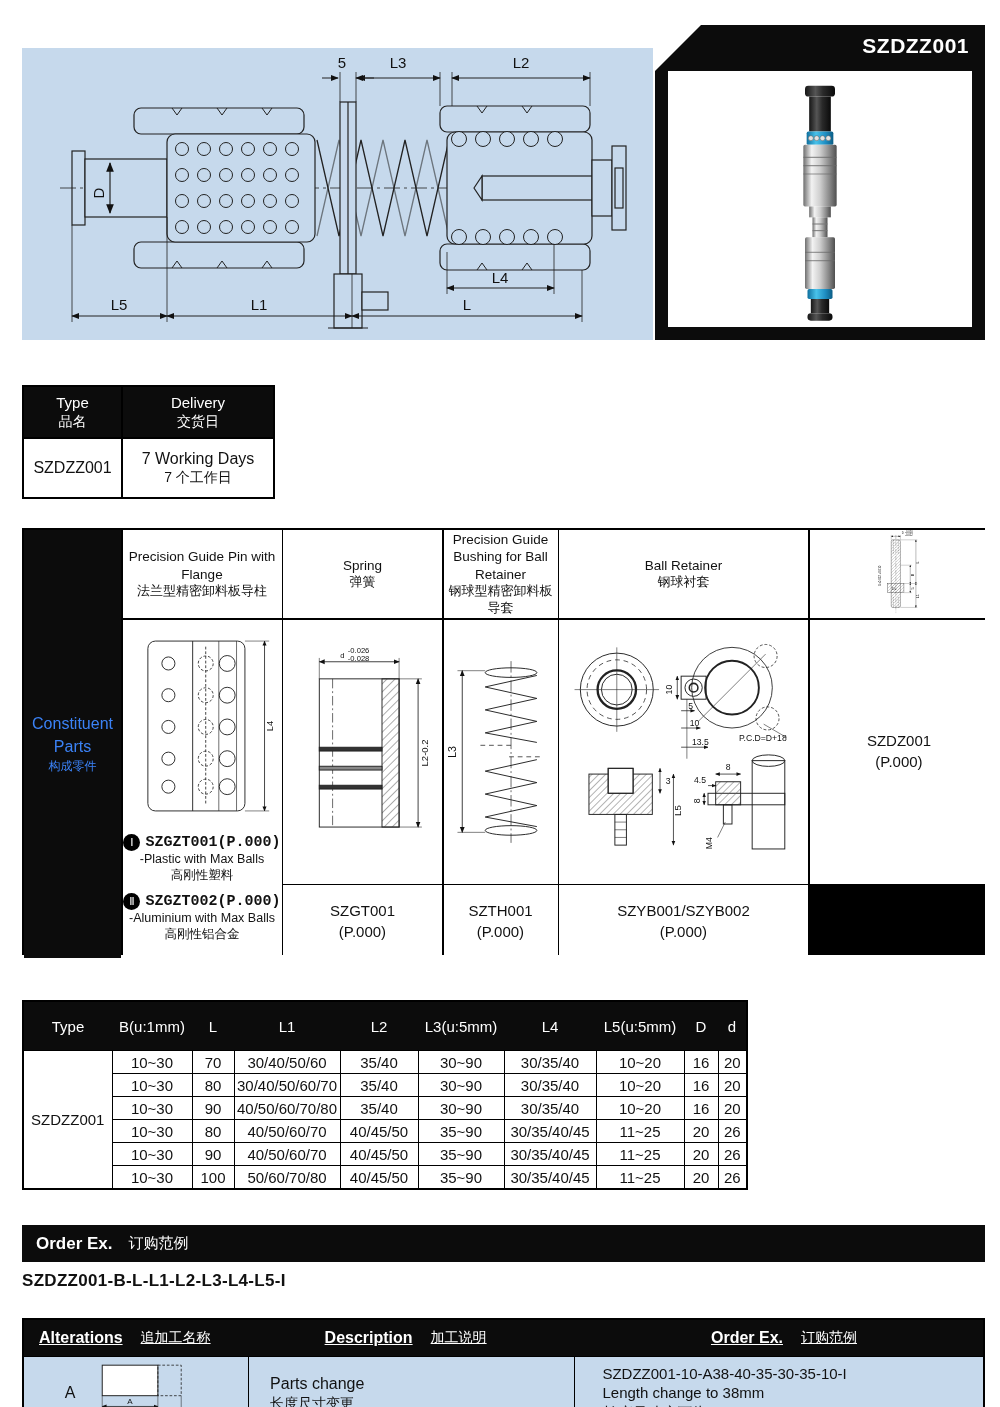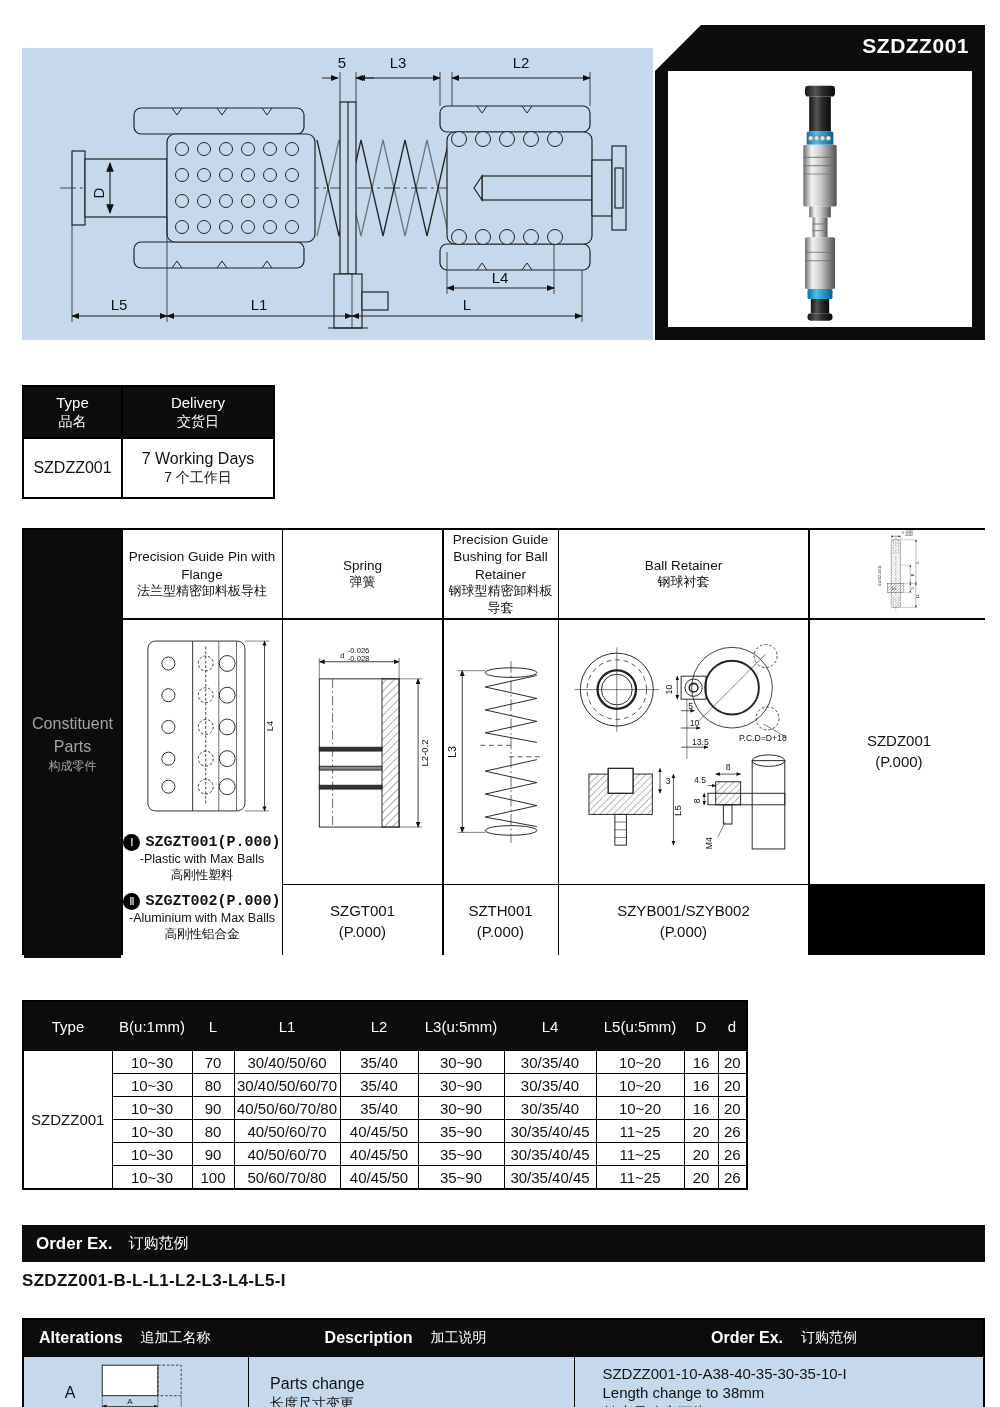--- a/index.html
+++ b/index.html
@@ -24,21 +24,21 @@
   .td-table th{background:#0c0c0c;color:#fff;font-weight:normal;width:148px;height:48px;font-size:15px;line-height:1.25;}
   .td-table th.tcol{width:95px;}
   .td-table td{background:#fff;height:56px;font-size:16px;line-height:1.25;}
   .cnline{font-size:14px;display:block;}
 
   
   .const-grid{position:absolute;left:22px;top:528px;width:963px;height:427px;
               display:grid;grid-template-columns:97px 159px 159px 114px 249px 179px;
               grid-template-rows:88px 264px 73px;gap:1.5px;background:#000;border:2px solid #000;box-sizing:border-box;}
   .const-grid>div{background:#fff;display:flex;flex-direction:column;align-items:center;justify-content:center;}
-  .c-title{grid-row:1/4;background:#0c0c0c !important;color:#a3a3a3;font-size:16px;text-align:center;line-height:1.45;}
+  .c-title{grid-row:1/4;background:#0c0c0c !important;color:#3b82f6;font-size:16px;text-align:center;line-height:1.45;}
   .c-title .cnline{font-size:12px;}
   .c-head{font-size:13.5px;text-align:center;line-height:1.3;padding:4px;box-sizing:border-box;}
   .c-head .cnline{font-size:13px;}
   .c-num{font-size:15px;text-align:center;line-height:1.35;}
   .c-merge{grid-row:2/4;justify-content:flex-start !important;padding-top:8px;box-sizing:border-box;}
   .variant{margin-top:10px;text-align:center;}
   .v-line{display:flex;align-items:center;justify-content:center;gap:5px;}
   .v-mark{width:17px;height:17px;border-radius:50%;background:#000;color:#fff;font-size:11px;
           display:inline-flex;align-items:center;justify-content:center;}
   .v-part{font-size:15px;font-weight:bold;font-family:Liberation Mono, monospace;}
@@ -52,21 +52,21 @@
 
   
   .order-bar{position:absolute;left:22px;top:1225px;width:963px;height:37px;background:#0c0c0c;color:#fff;
              display:flex;align-items:center;gap:16px;padding-left:14px;box-sizing:border-box;}
   .order-bar .en{font-weight:bold;font-size:17px;}
   .order-bar .cn{font-size:15px;}
   .order-code{position:absolute;left:22px;top:1271px;font-size:17px;font-weight:bold;letter-spacing:.3px;}
 
   
   .alt-table{position:absolute;left:22px;top:1318px;width:963px;border-collapse:collapse;border:2px solid #000;}
-  .alt-table th{background:#0c0c0c;color:#fff;height:34px;font-weight:normal;text-align:left;border:none;}
+  .alt-table th{background:#0c0c0c;color:#fff;height:34px;font-weight:normal;text-align:left;border:none;text-decoration:underline;}
   .alt-table .h-inner{display:flex;align-items:center;gap:18px;}
   .alt-table .h-en{font-weight:bold;font-size:16px;}
   .alt-table .h-cn{font-size:14px;}
   .alt-table td{background:#c6d9ec;border:1.5px solid #000;height:54px;vertical-align:middle;}
   .alt-col1{display:flex;align-items:center;justify-content:center;gap:14px;}
   .alt-a{font-size:16px;}
   .alt-desc{padding-left:20px;font-size:16px;line-height:1.35;}
   .alt-desc .cnline{font-size:14px;}
   .alt-order{padding-left:26px;font-size:15px;line-height:1.3;}
 </style>

